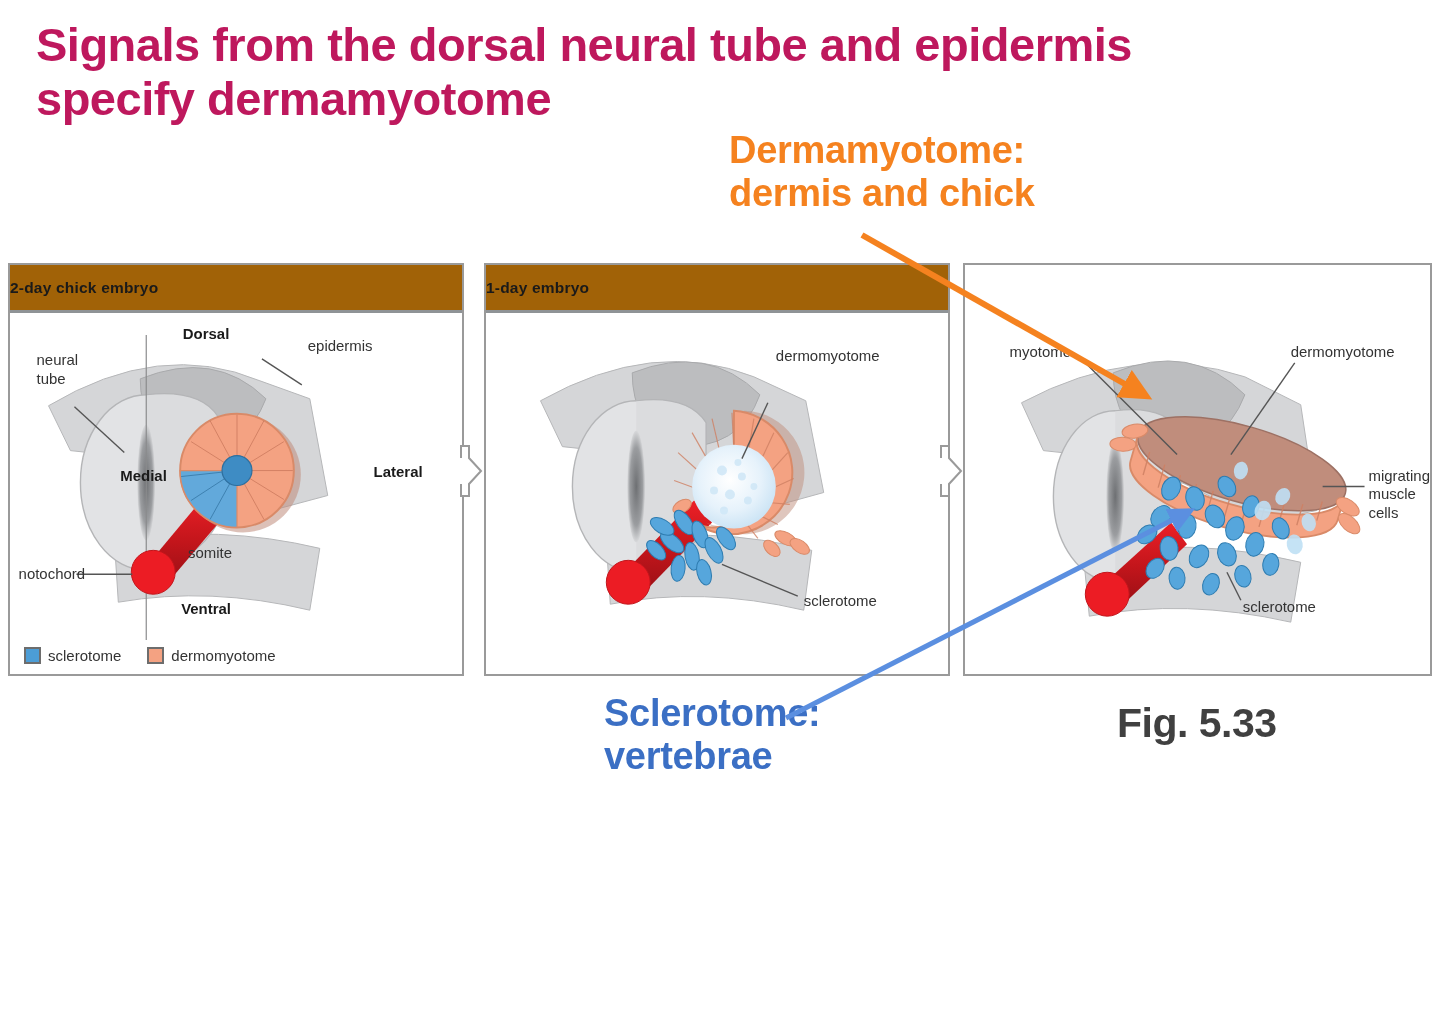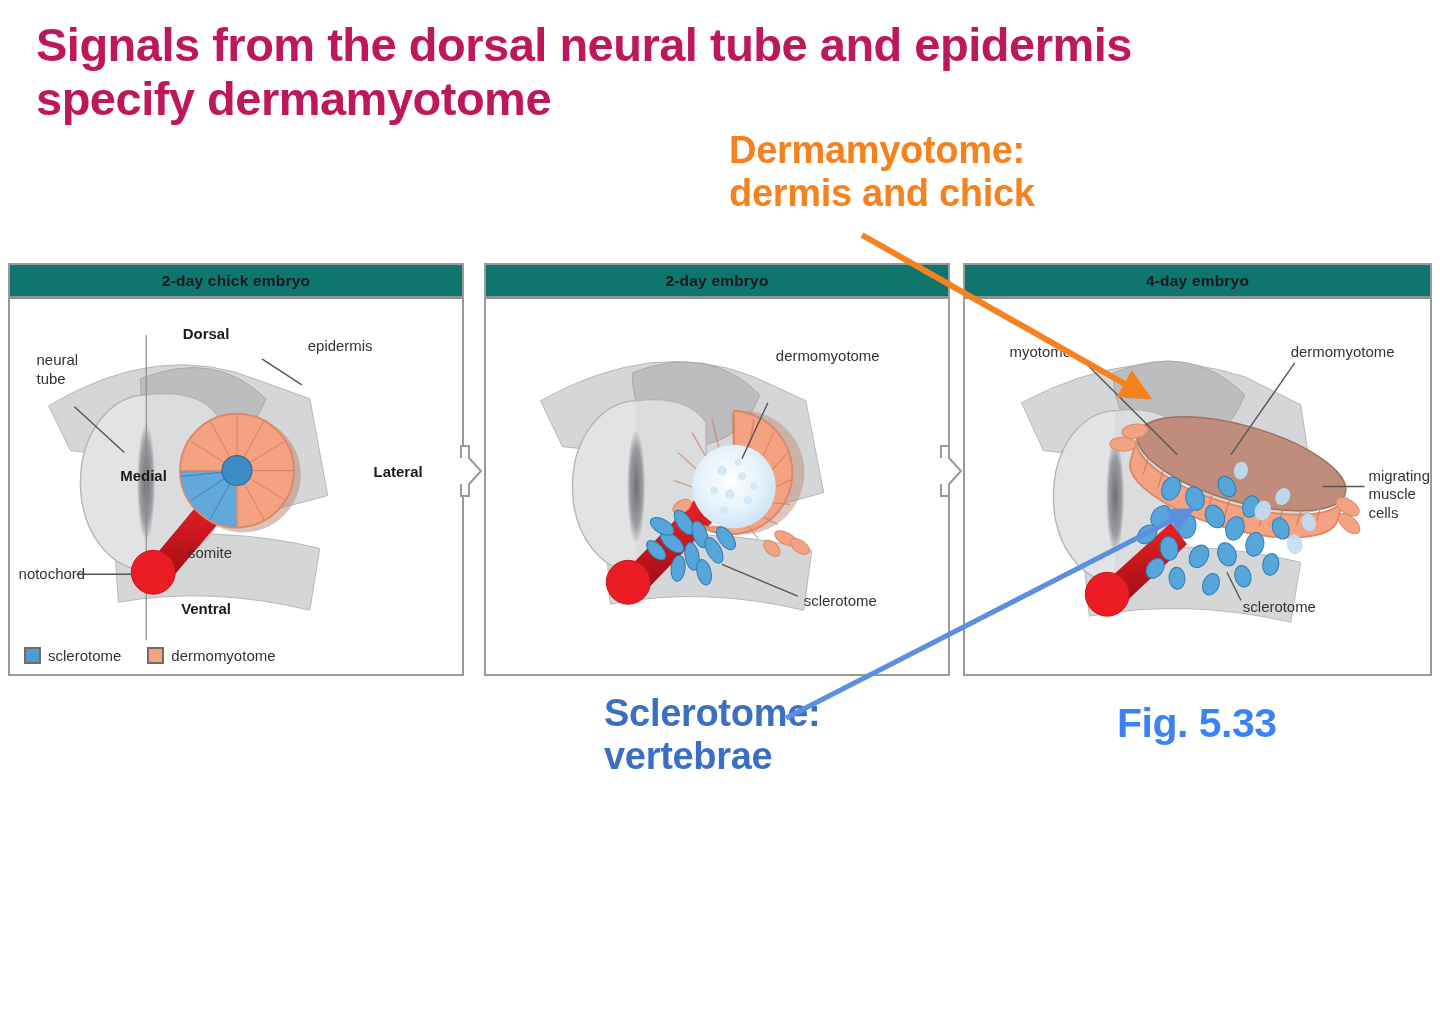--- a/index.html
+++ b/index.html
@@ -45,21 +45,21 @@
   #callout-sclerotome {
     left: 604px; top: 692px;
     font-size: 38px;
     color: #3B6FC4;
   }
   #fig-number {
     position: absolute;
     left: 1117px; top: 700px;
     font-size: 41px;
     font-weight: bold;
-    color: #3b82f6;
+    color: #404040;
     letter-spacing: -0.5px;
   }
 
   
   #figure-strip {
     position: absolute;
     left: 0px; top: 250px;
     width: 1440px; height: 440px;
   }
   .panel {
@@ -70,26 +70,25 @@
     background: #ffffff;
     overflow: hidden;
   }
   #panel-1 { left: 8px;   width: 456px; }
   #panel-2 { left: 484px; width: 466px; }
   #panel-3 { left: 963px; width: 469px; }
 
   .panel-header {
     position: absolute;
     left: 0; top: 0; right: 0;
-    height: 34px;
-    background: #0f766e;
+    height: 48px;
+    background: #a16207;
     border-bottom: 3px solid #8f9396;
     display: flex;
     align-items: center;
-    justify-content: center;
   }
   .panel-header-label {
     font-size: 15.5px;
     font-weight: bold;
     color: #1a1a1a;
     letter-spacing: 0.2px;
   }
   .panel-body {
     position: absolute;
     left: 0; top: 46px; right: 0; bottom: 0;
@@ -246,21 +245,21 @@
       </div>
     </div>
   </div>
 
   <svg class="panel-connector" id="connector-1" viewBox="0 0 40 440">
     <path d="M6 208 L6 196 L14 196 L14 208 L26 221 L14 234 L14 246 L6 246 L6 234" fill="#ffffff" stroke="#9a9a9a" stroke-width="2" stroke-linejoin="miter"></path>
   </svg>
 
   <div class="panel" id="panel-2">
     <div class="panel-header">
-      <span class="panel-header-label">2-day embryo</span>
+      <span class="panel-header-label">1-day embryo</span>
     </div>
     <div class="panel-body">
       <svg class="panel-svg" viewBox="0 0 462 364" preserveAspectRatio="xMidYMid meet">
         <defs>
           <radialGradient id="p2lumen" cx="50%" cy="50%" r="50%">
             <stop offset="0%" stop-color="#6e7073"></stop>
             <stop offset="70%" stop-color="#9b9da0"></stop>
             <stop offset="100%" stop-color="#d8d9db"></stop>
           </radialGradient>
           <linearGradient id="p2noto" x1="0" y1="0" x2="0" y2="1">
@@ -343,23 +342,20 @@
         <text class="fig-label" x="318" y="296">sclerotome</text>
       </svg>
     </div>
   </div>
 
   <svg class="panel-connector" id="connector-2" viewBox="0 0 40 440">
     <path d="M6 208 L6 196 L14 196 L14 208 L26 221 L14 234 L14 246 L6 246 L6 234" fill="#ffffff" stroke="#9a9a9a" stroke-width="2" stroke-linejoin="miter"></path>
   </svg>
 
   <div class="panel" id="panel-3">
-    <div class="panel-header">
-      <span class="panel-header-label">4-day embryo</span>
-    </div>
     <div class="panel-body">
       <svg class="panel-svg" viewBox="0 0 465 364" preserveAspectRatio="xMidYMid meet">
         <defs>
           <radialGradient id="p3lumen" cx="50%" cy="50%" r="50%">
             <stop offset="0%" stop-color="#6e7073"></stop>
             <stop offset="70%" stop-color="#9b9da0"></stop>
             <stop offset="100%" stop-color="#d8d9db"></stop>
           </radialGradient>
           <linearGradient id="p3noto" x1="0" y1="0" x2="0" y2="1">
             <stop offset="0%" stop-color="#EC2027"></stop>

